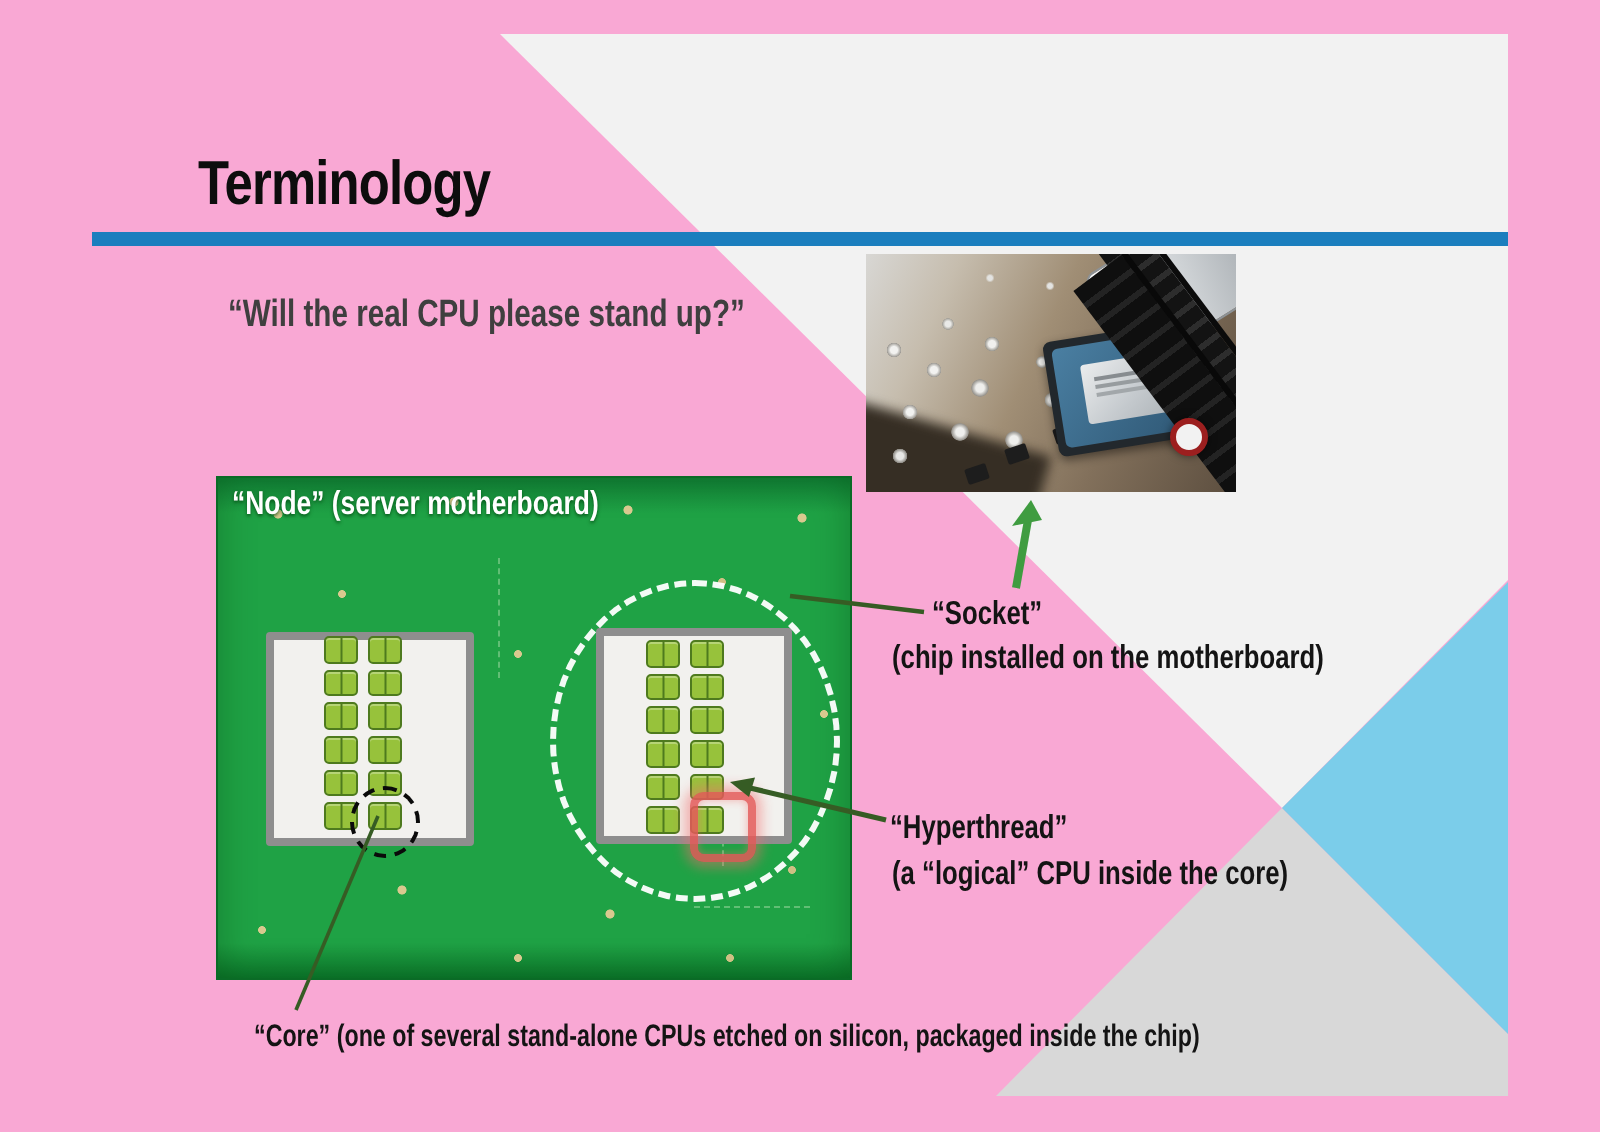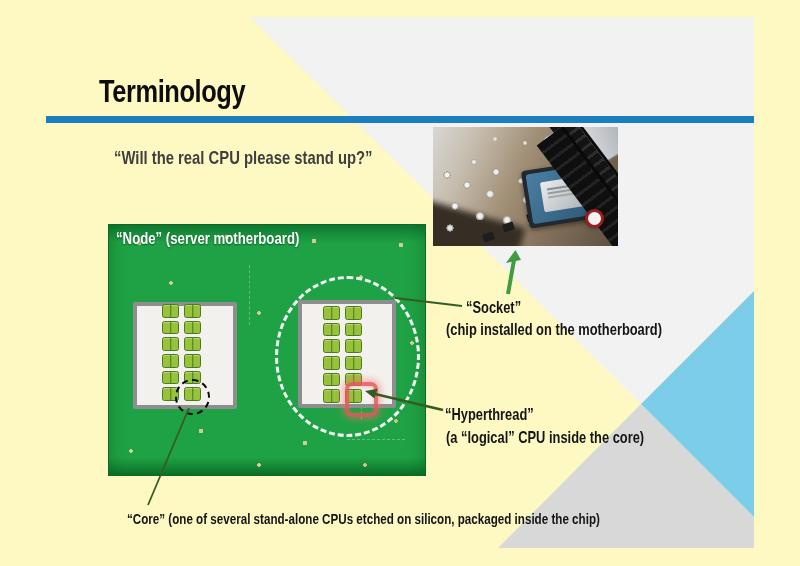--- a/index.html
+++ b/index.html
@@ -1,17 +1,17 @@
 <!DOCTYPE html>
 <html style="--accent-blue: #1B7EBE; --triangle-blue: #7BCDEA; --triangle-gray: #D8D8D8; --band-gray: #F2F2F2; --board-green: #1FA245; --core-green: #97C23B; --core-green-dark: #4E7A1E; --socket-gray: #8E8E8E; --highlight-red: #E55A5A; --arrow-green: #3F9C40; --line-dark-green: #365C24; --quote-gray: #3F3F3F;"><head>
 <meta charset="utf-8">
 <style>
   html,body{margin:0;padding:0;}
   body{font-family:"Liberation Sans",sans-serif;}
-  .slide{position:relative;width:800px;height:566px;background:#fef9c3;overflow:hidden;}
+  .slide{position:relative;width:800px;height:566px;background:#f9a8d4;overflow:hidden;}
   .decor-svg{position:absolute;left:0;top:0;z-index:0;}
   .arrows-svg{position:absolute;left:0;top:0;z-index:6;pointer-events:none;}
 
   .title{position:absolute;left:99px;top:74px;z-index:2;font-size:31px;font-weight:bold;color:#0d0d0d;
          letter-spacing:-.5px;transform:scaleX(.82);transform-origin:0 0;white-space:nowrap;}
   .title-rule{position:absolute;left:46px;top:116px;width:708px;height:7px;background:var(--accent-blue);z-index:2;}
   .quote{position:absolute;left:114px;top:147px;z-index:2;font-size:19px;font-weight:bold;color:var(--quote-gray);
          transform:scaleX(.78);transform-origin:0 0;white-space:nowrap;}
 
   
@@ -45,21 +45,21 @@
   .photo .bracket{position:absolute;left:116px;top:-16px;width:88px;height:52px;transform:rotate(-32deg);
          background:linear-gradient(100deg,#fbfbfb,#cdd1d4 50%,#9aa0a5);border:1px solid #8d9296;border-radius:5px;}
   .photo .ram1{position:absolute;right:-34px;top:14px;width:130px;height:24px;transform:rotate(53deg);
          background:repeating-linear-gradient(90deg,#131313 0 7px,#2d2d2d 7px 10px);border-top:3px solid #0b0b0b;}
   .photo .ram2{position:absolute;right:-44px;top:48px;width:140px;height:30px;transform:rotate(53deg);
          background:repeating-linear-gradient(90deg,#0f0f0f 0 8px,#232323 8px 11px);border-top:3px solid #090909;}
   .photo .ram-logo{position:absolute;right:14px;bottom:18px;width:13px;height:13px;border-radius:50%;
          background:#f2f2f2;border:3px solid #9c1f1f;box-shadow:0 0 4px rgba(0,0,0,.5);}
 
   
-  .board{position:absolute;left:108px;top:224px;width:316px;height:250px;z-index:2;
+  .board{position:absolute;left:108px;top:238px;width:316px;height:250px;z-index:2;
          background:linear-gradient(#128238 0%,var(--board-green) 7%,var(--board-green) 93%,#0d7a2d 100%);
          border:1px solid #0a6b26;box-shadow:inset 0 0 18px rgba(0,60,10,.35);}
   .board .pads{position:absolute;inset:0;background-image:
       radial-gradient(3.5px 3.5px at 30px 18px,#d9c98f 60%,rgba(0,0,0,0) 70%),
       radial-gradient(3.5px 3.5px at 118px 12px,#d9c98f 60%,rgba(0,0,0,0) 70%),
       radial-gradient(3.5px 3.5px at 205px 16px,#d9c98f 60%,rgba(0,0,0,0) 70%),
       radial-gradient(3.5px 3.5px at 292px 20px,#d9c98f 60%,rgba(0,0,0,0) 70%),
       radial-gradient(3px 3px at 62px 58px,#d9c98f 60%,rgba(0,0,0,0) 70%),
       radial-gradient(3px 3px at 252px 52px,#cfc084 60%,rgba(0,0,0,0) 70%),
       radial-gradient(3px 3px at 150px 88px,#d9c98f 60%,rgba(0,0,0,0) 70%),

